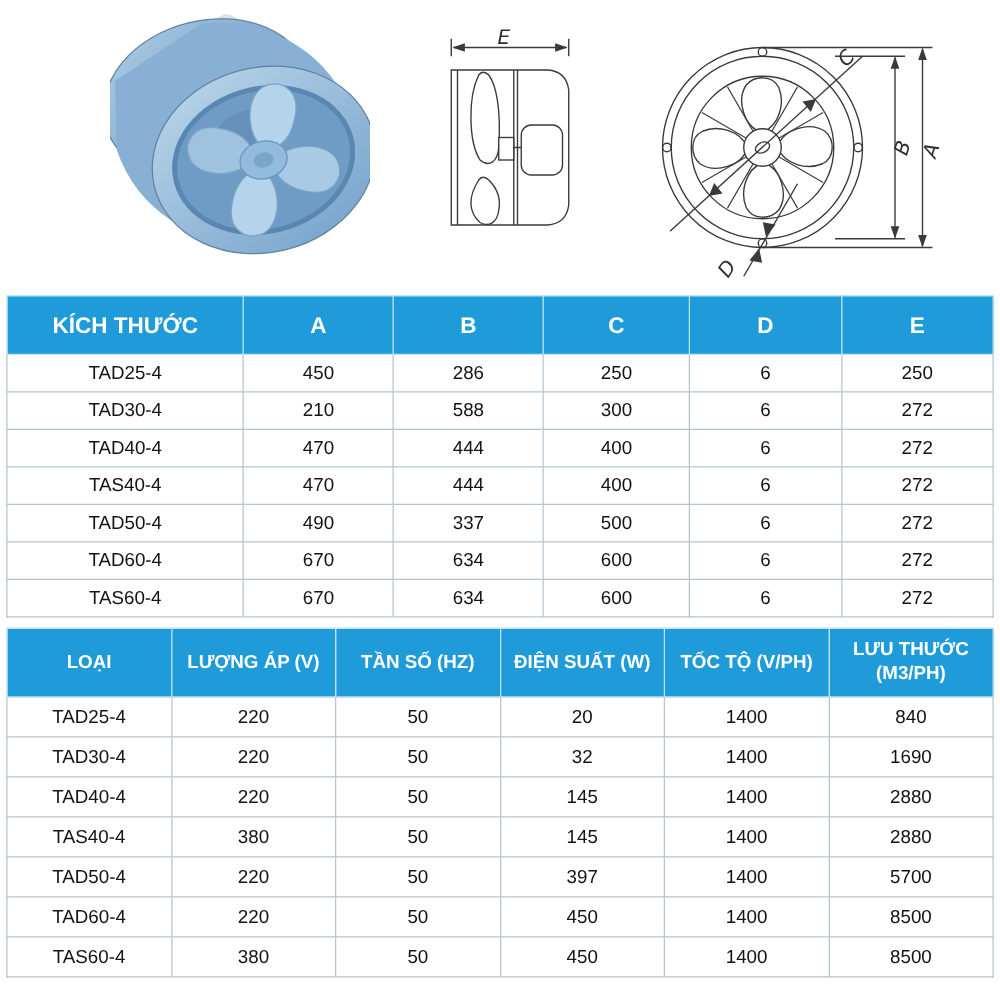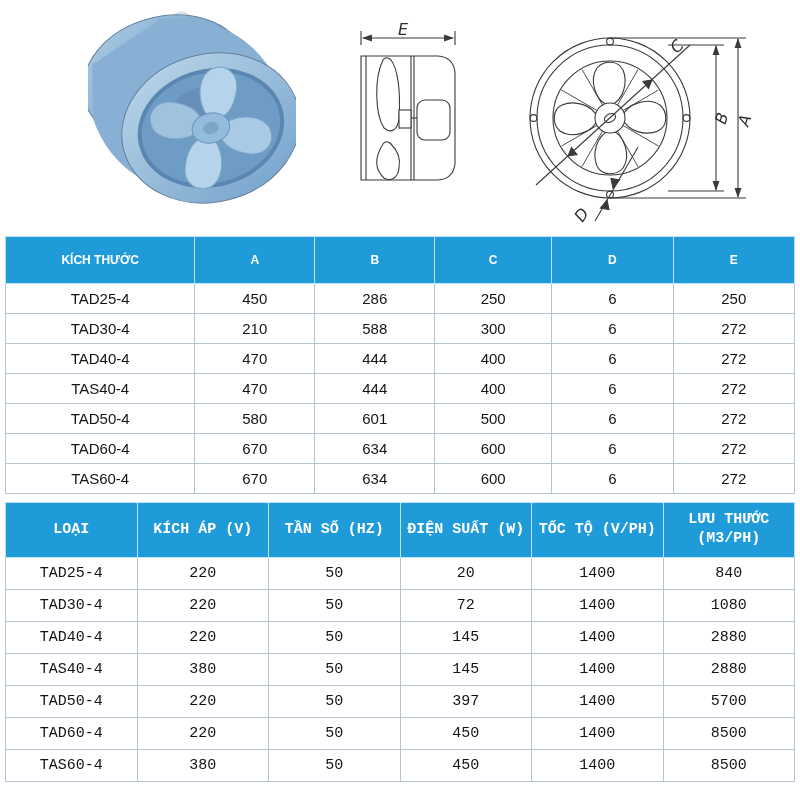--- a/index.html
+++ b/index.html
@@ -11,26 +11,26 @@
   .figures{position:relative;width:800px;height:232px;background:#ffffff;}
   .fig{position:absolute;}
   #fig-photo{left:88px;top:4px;width:208px;height:212px;}
   #fig-side{left:354px;top:22px;width:114px;height:184px;}
   #fig-front{left:518px;top:22px;width:240px;height:208px;}
   .dimtext{font-family:"DejaVu Sans",sans-serif;font-style:italic;font-size:16px;fill:#2e2e2e;}
   
   table{border-collapse:collapse;table-layout:fixed;width:790px;margin:0 5px;
         font-family:"Liberation Sans","DejaVu Sans",sans-serif;}
   #dim-table{margin-top:4px;}
-  #spec-table{margin-top:8px;font-family:Liberation Mono, monospace;}
+  #spec-table{margin-top:8px;}
   th{
     background:#1e9bd8;color:#ffffff;font-weight:bold;text-align:center;vertical-align:middle;
     border:1px solid #bfe2f4;padding:2px 4px;line-height:1.25;
   }
-  #dim-table th{height:42px;font-size:12px;}
+  #dim-table th{height:42px;font-size:18px;}
   #spec-table th{height:50px;font-size:15px;}
   td{
     background:#ffffff;color:#141414;text-align:center;vertical-align:middle;
     border:1px solid #b6c3d0;font-size:15px;padding:0 4px;
   }
   #dim-table td{height:29px;}
   #spec-table td{height:31px;}
   #dim-table th:nth-child(1){width:24.5%;}
   #dim-table th:nth-child(2){width:15.1%;}
   #dim-table th:nth-child(3){width:15.1%;}
@@ -204,22 +204,22 @@
         <tr>
           <td>TAS40-4</td>
           <td>470</td>
           <td>444</td>
           <td>400</td>
           <td>6</td>
           <td>272</td>
         </tr>
         <tr>
           <td>TAD50-4</td>
-          <td>580</td>
-          <td>601</td>
+          <td>490</td>
+          <td>337</td>
           <td>500</td>
           <td>6</td>
           <td>272</td>
         </tr>
         <tr>
           <td>TAD60-4</td>
           <td>670</td>
           <td>634</td>
           <td>600</td>
           <td>6</td>
@@ -233,43 +233,43 @@
           <td>6</td>
           <td>272</td>
         </tr>
       </tbody>
   </table>
 
   <table id="spec-table">
     <thead>
       <tr>
           <th>LOẠI</th>
-          <th>KÍCH ÁP (V)</th>
+          <th>LƯỢNG ÁP (V)</th>
           <th>TẦN SỐ (HZ)</th>
           <th>ĐIỆN SUẤT (W)</th>
           <th>TỐC TỘ (V/PH)</th>
           <th>LƯU THƯỚC (M3/PH)</th>
         </tr>
     </thead>
     <tbody>
         <tr>
           <td>TAD25-4</td>
           <td>220</td>
           <td>50</td>
           <td>20</td>
           <td>1400</td>
           <td>840</td>
         </tr>
         <tr>
           <td>TAD30-4</td>
           <td>220</td>
           <td>50</td>
-          <td>72</td>
-          <td>1400</td>
-          <td>1080</td>
+          <td>32</td>
+          <td>1400</td>
+          <td>1690</td>
         </tr>
         <tr>
           <td>TAD40-4</td>
           <td>220</td>
           <td>50</td>
           <td>145</td>
           <td>1400</td>
           <td>2880</td>
         </tr>
         <tr>

